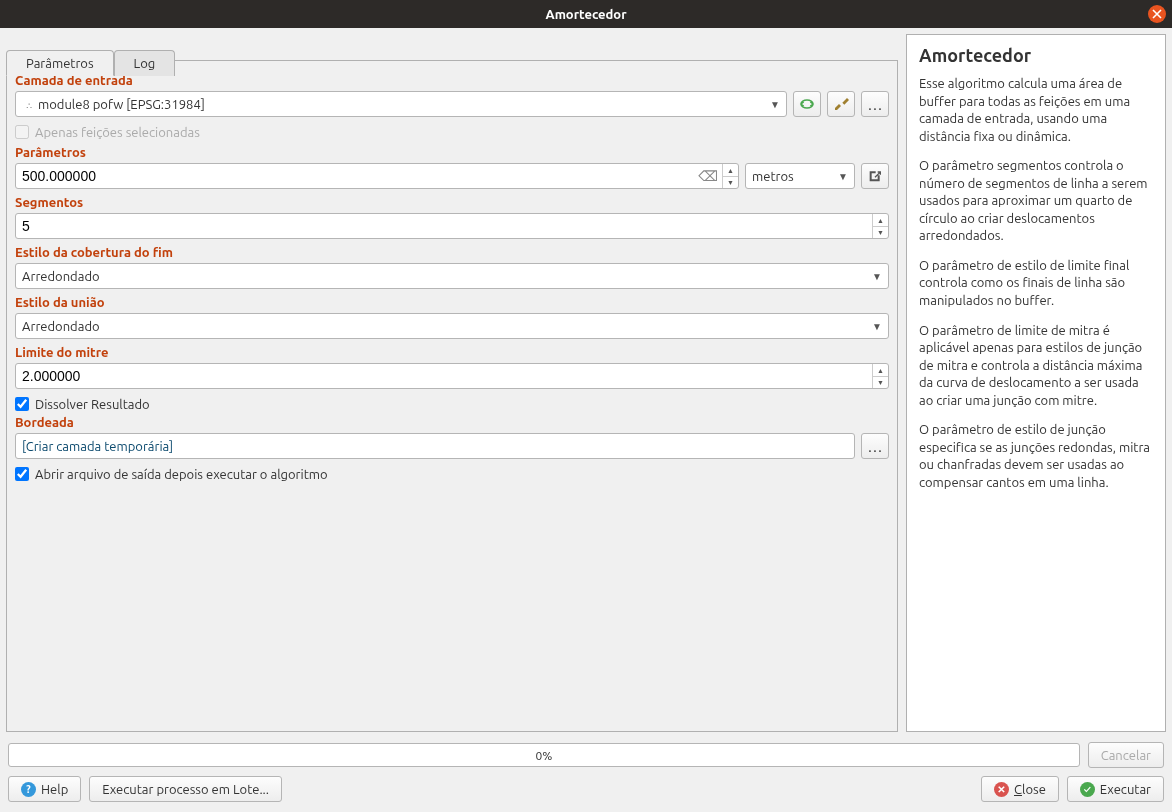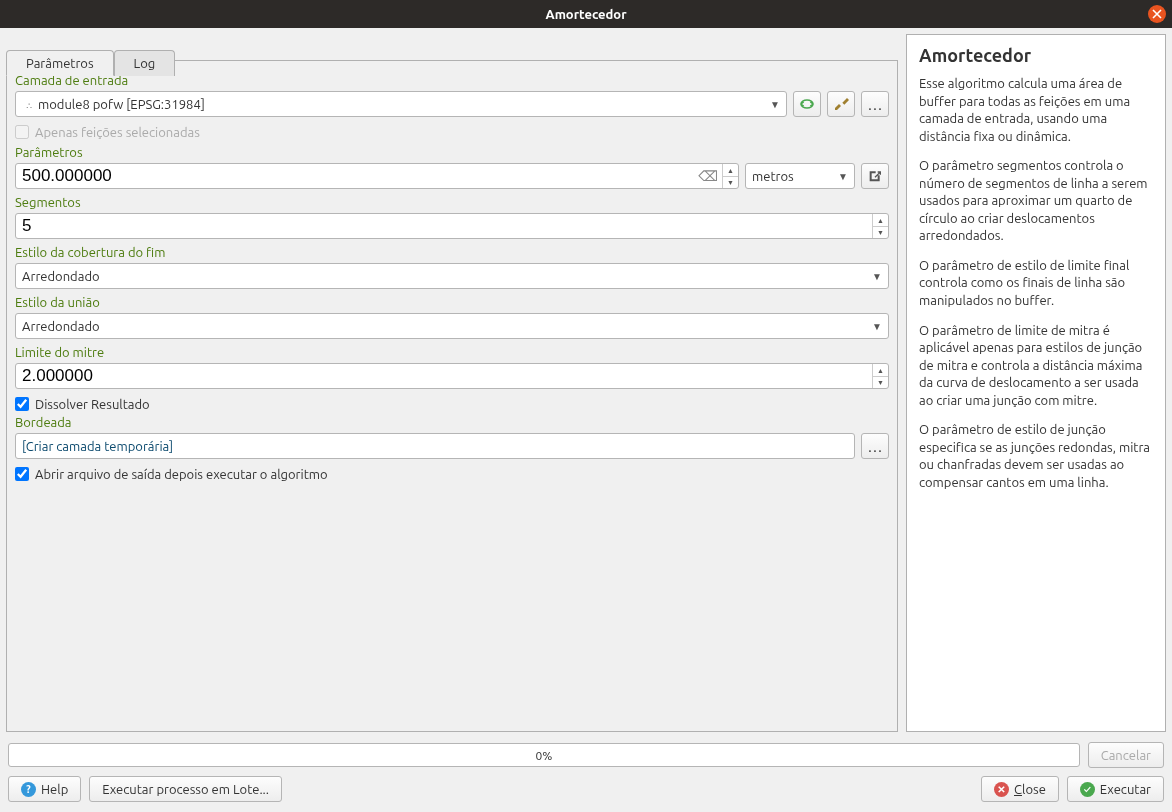--- a/index.html
+++ b/index.html
@@ -80,40 +80,40 @@
   border-bottom: 1px solid #f0f0f0;
   z-index: 2;
 }
 .tab-body {
   border: 1px solid #b0b0b0;
   flex: 1;
   padding: 6px 8px;
   overflow-y: auto;
   background: #f0f0f0;
 }
-.field-label { margin: 6px 0 4px; color: #4d7c0f; }
+.field-label { margin: 6px 0 4px; color: #c2410c; font-weight: bold; }
 .input-row { display: flex; align-items: center; gap: 6px; }
 .combo, .text-input, .spin {
   height: 26px;
   border: 1px solid #b5b5b5;
   border-radius: 3px;
   background: #fff;
   padding: 4px 6px;
   font-size: 13px;
   display: flex;
   align-items: center;
   position: relative;
 }
 .combo { flex: 1; justify-content: space-between; cursor: pointer; }
 .combo .caret { font-size: 10px; color: #555; }
 .text-input { flex: 1; }
 .text-input input { border: none; outline: none; width: 100%; font-size: 13px; background: transparent; }
 .text-input .clear { color: #888; font-size: 14px; cursor: pointer; margin-left: 4px; }
 .spin { flex: 1; padding-right: 18px; }
-.spin input { border: none; outline: none; width: 100%; font-size: 17px; background: transparent; }
+.spin input { border: none; outline: none; width: 100%; font-size: 14px; background: transparent; }
 .spin .spinners {
   position: absolute;
   right: 0; top: 0; bottom: 0;
   width: 16px;
   display: flex;
   flex-direction: column;
   border-left: 1px solid #ccc;
 }
 .spin .spinners div {
   flex: 1; display: flex; align-items: center; justify-content: center;

